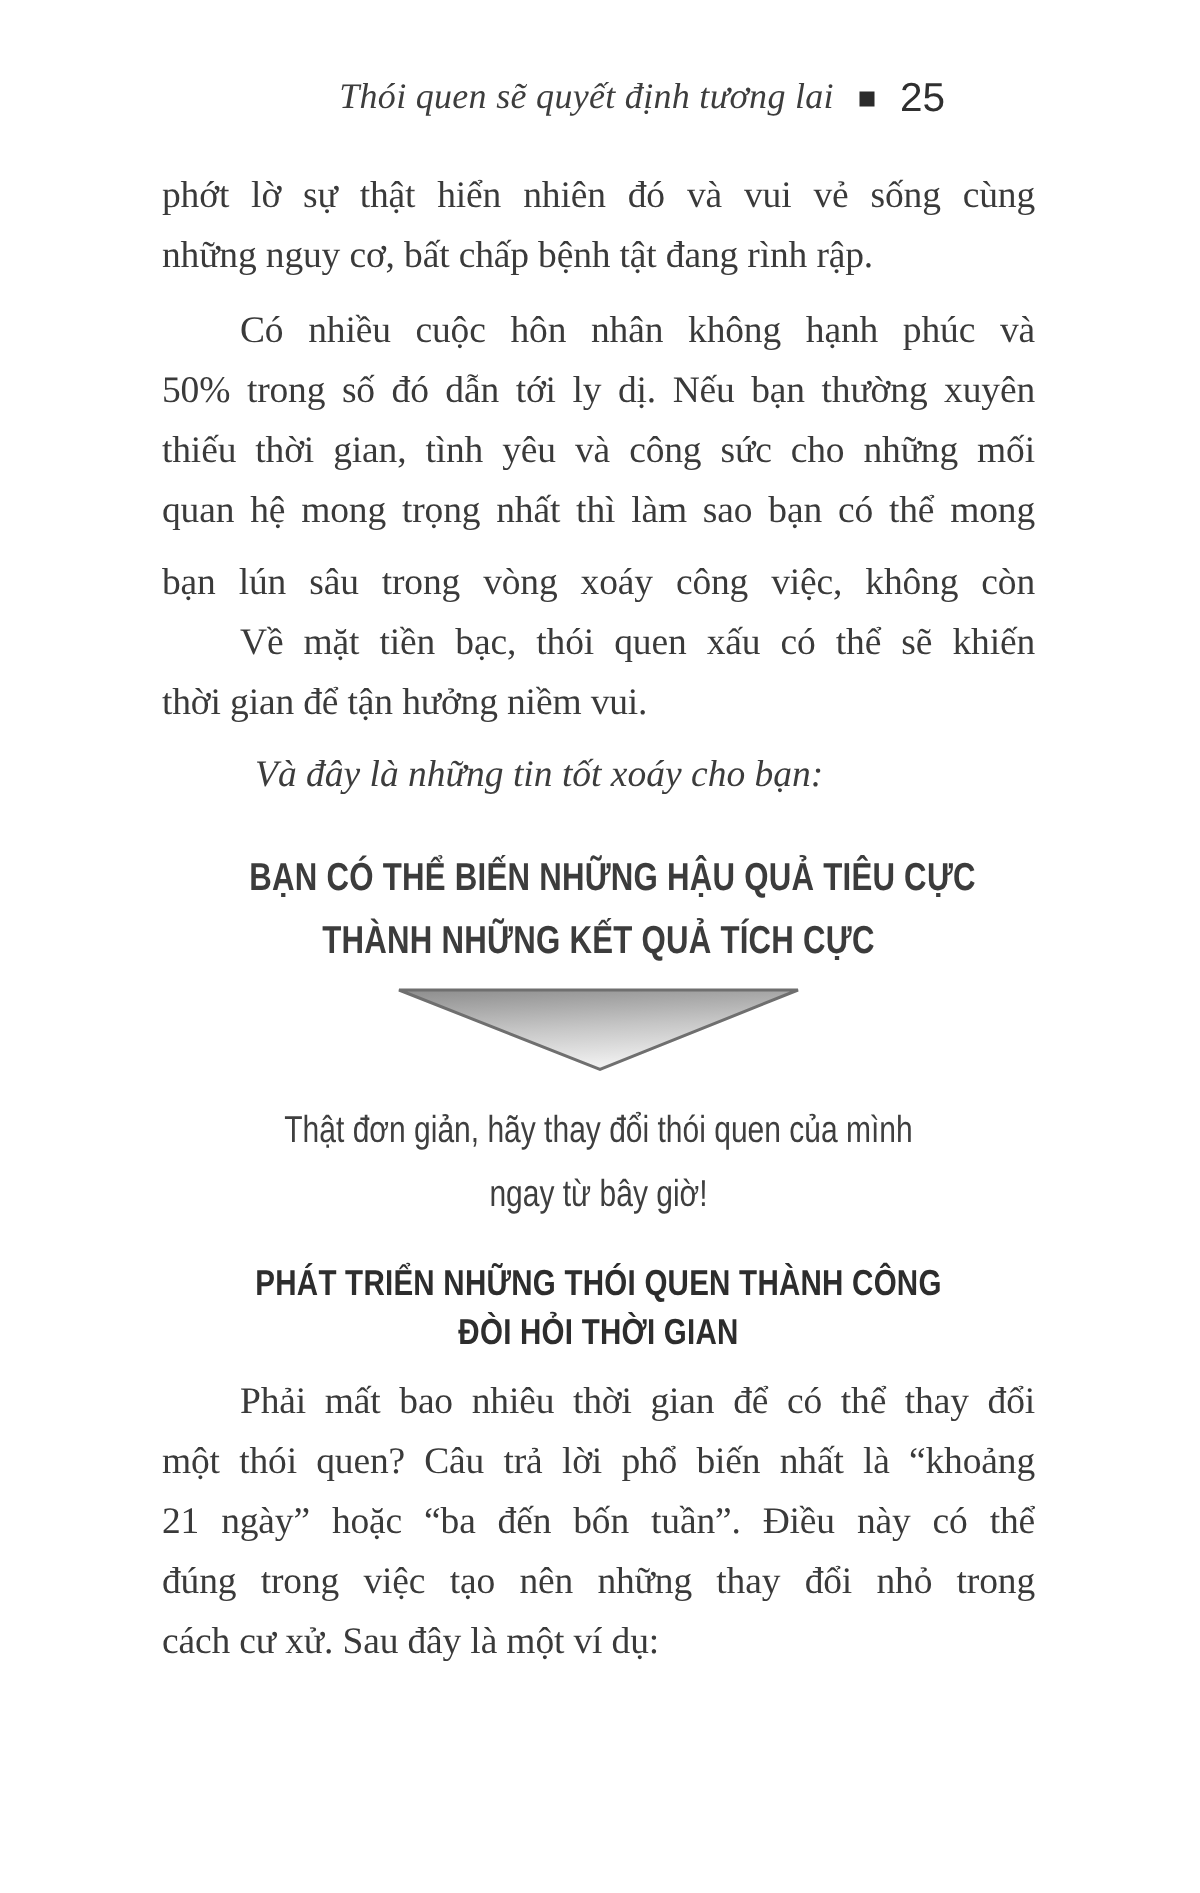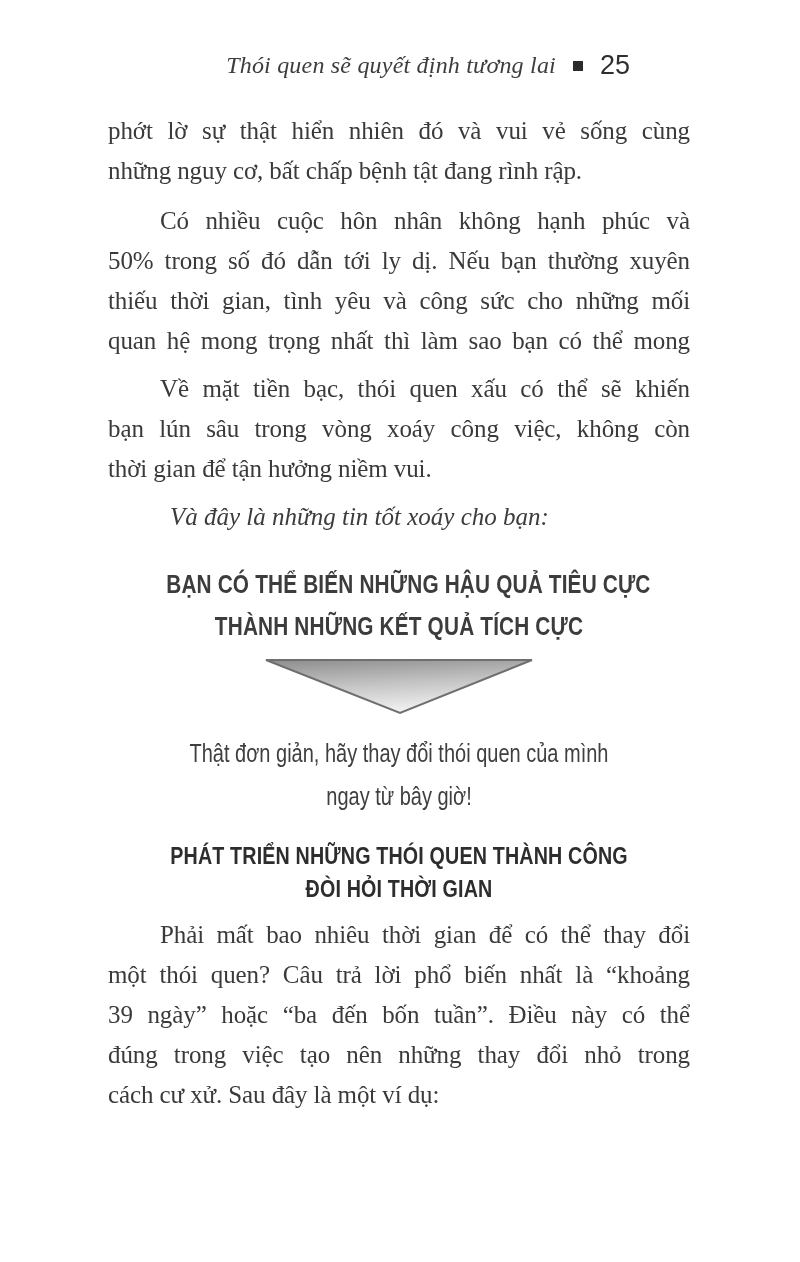--- a/index.html
+++ b/index.html
@@ -144,22 +144,22 @@
     </div>
 
     <div class="para p-gap-sm">
       <div class="tline indent">Có nhiều cuộc hôn nhân không hạnh phúc và</div>
       <div class="tline">50% trong số đó dẫn tới ly dị. Nếu bạn thường xuyên</div>
       <div class="tline">thiếu thời gian, tình yêu và công sức cho những mối</div>
       <div class="tline">quan hệ mong trọng nhất thì làm sao bạn có thể mong</div>
     </div>
 
     <div class="para p-gap-sm">
+      <div class="tline">bạn lún sâu trong vòng xoáy công việc, không còn</div>
       <div class="tline indent">Về mặt tiền bạc, thói quen xấu có thể sẽ khiến</div>
-      <div class="tline">bạn lún sâu trong vòng xoáy công việc, không còn</div>
       <div class="tline end">thời gian để tận hưởng niềm vui.</div>
     </div>
 
     <p class="italic-note">Và đây là những tin tốt xoáy cho bạn:</p>
 
     <div class="callout">
       <div class="callout-heading">
         <div class="hline">BẠN CÓ THỂ BIẾN NHỮNG HẬU QUẢ TIÊU CỰC</div>
         <div class="hline">THÀNH NHỮNG KẾT QUẢ TÍCH CỰC</div>
       </div>
@@ -182,19 +182,19 @@
     </div>
 
     <h2 class="section-heading" style="margin:21px 0 0 0;">
       <div class="shline">PHÁT TRIỂN NHỮNG THÓI QUEN THÀNH CÔNG</div>
       <div class="shline">ĐÒI HỎI THỜI GIAN</div>
     </h2>
 
     <div class="para closing">
       <div class="tline indent">Phải mất bao nhiêu thời gian để có thể thay đổi</div>
       <div class="tline">một thói quen? Câu trả lời phổ biến nhất là “khoảng</div>
-      <div class="tline">39 ngày” hoặc “ba đến bốn tuần”. Điều này có thể</div>
+      <div class="tline">21 ngày” hoặc “ba đến bốn tuần”. Điều này có thể</div>
       <div class="tline">đúng trong việc tạo nên những thay đổi nhỏ trong</div>
       <div class="tline end">cách cư xử. Sau đây là một ví dụ:</div>
     </div>
 
   </main>
 </div>
 
 </body></html>

